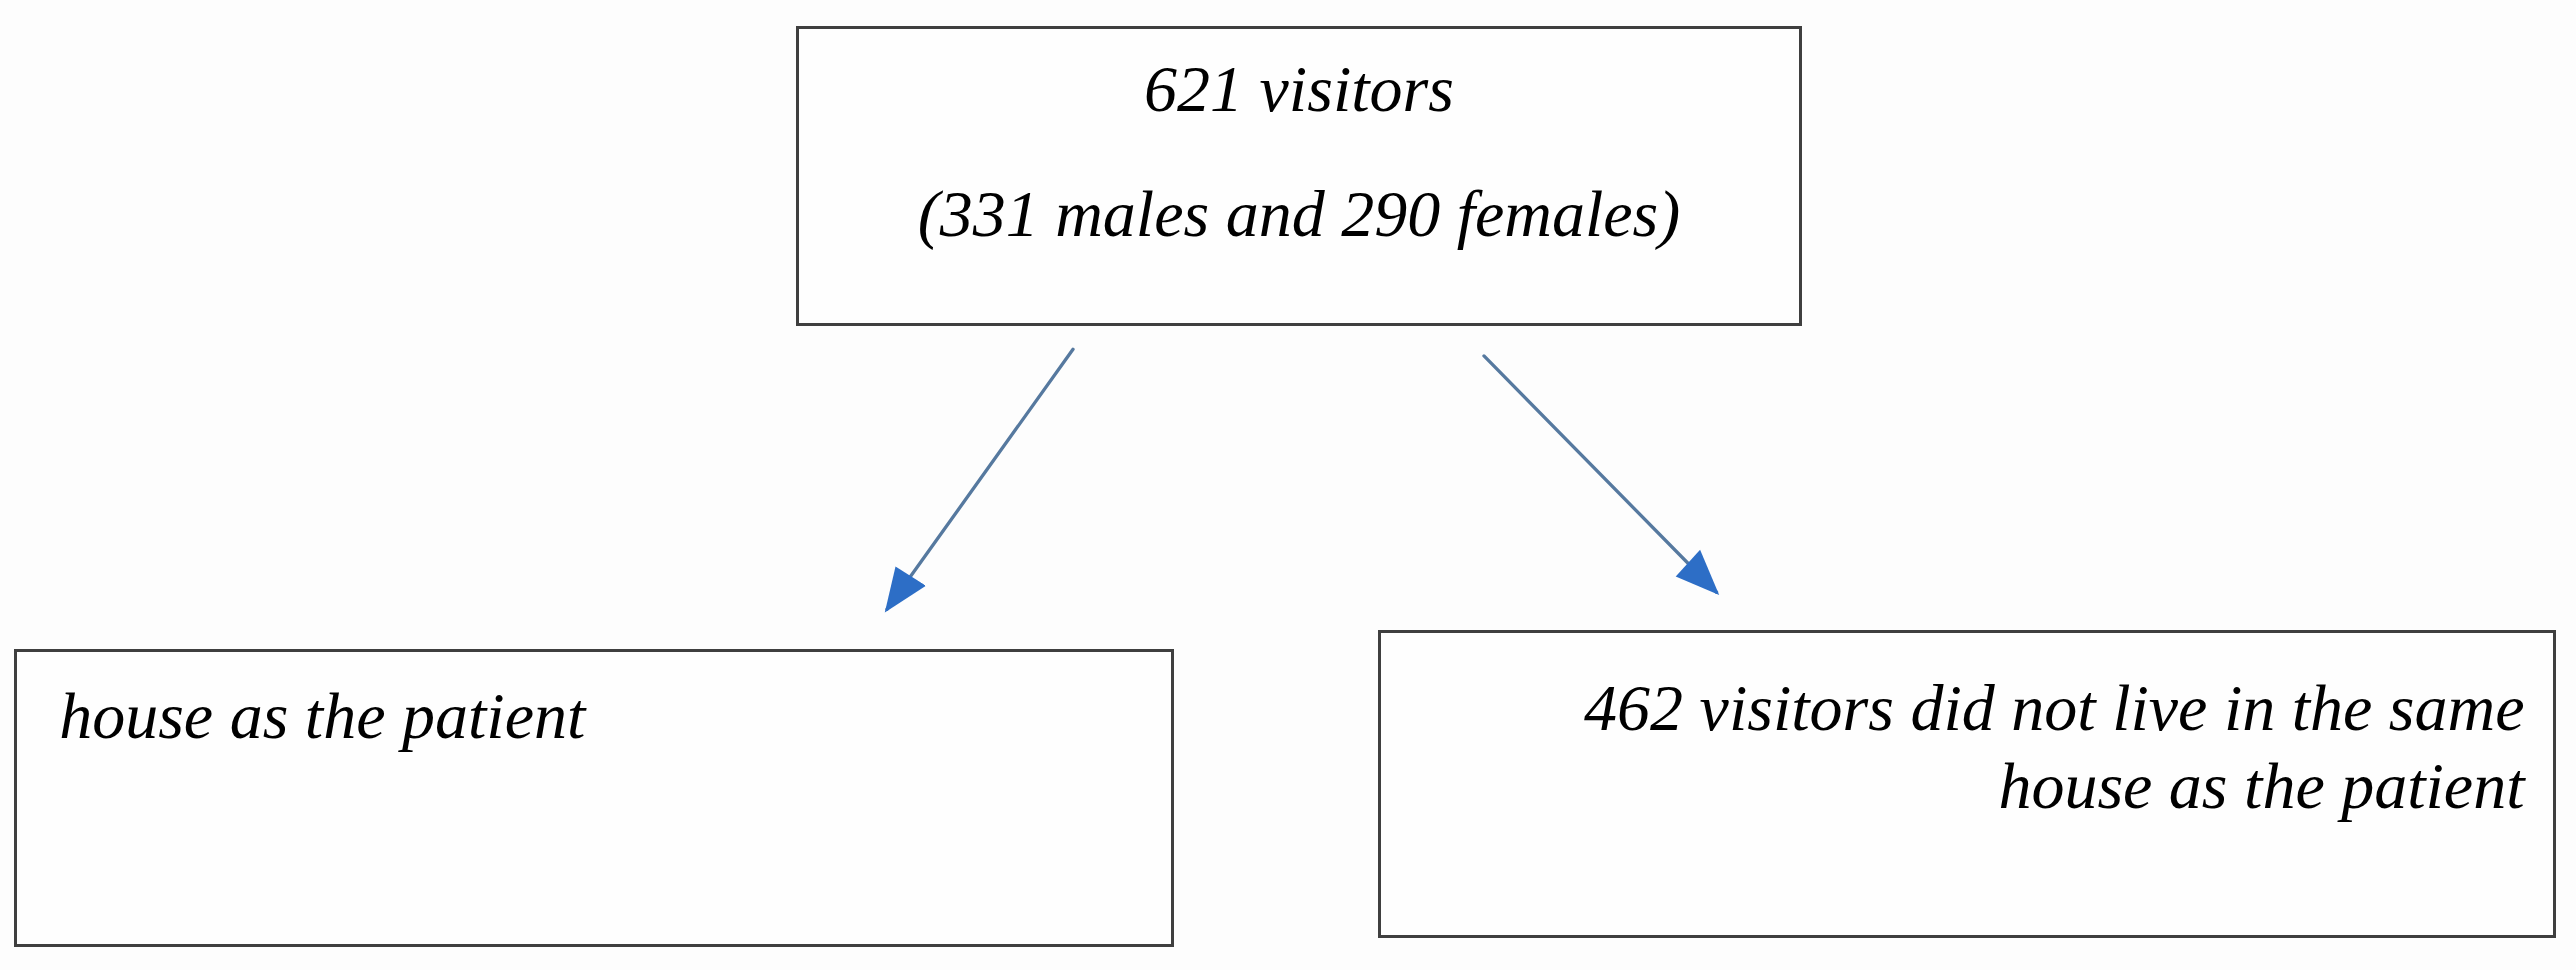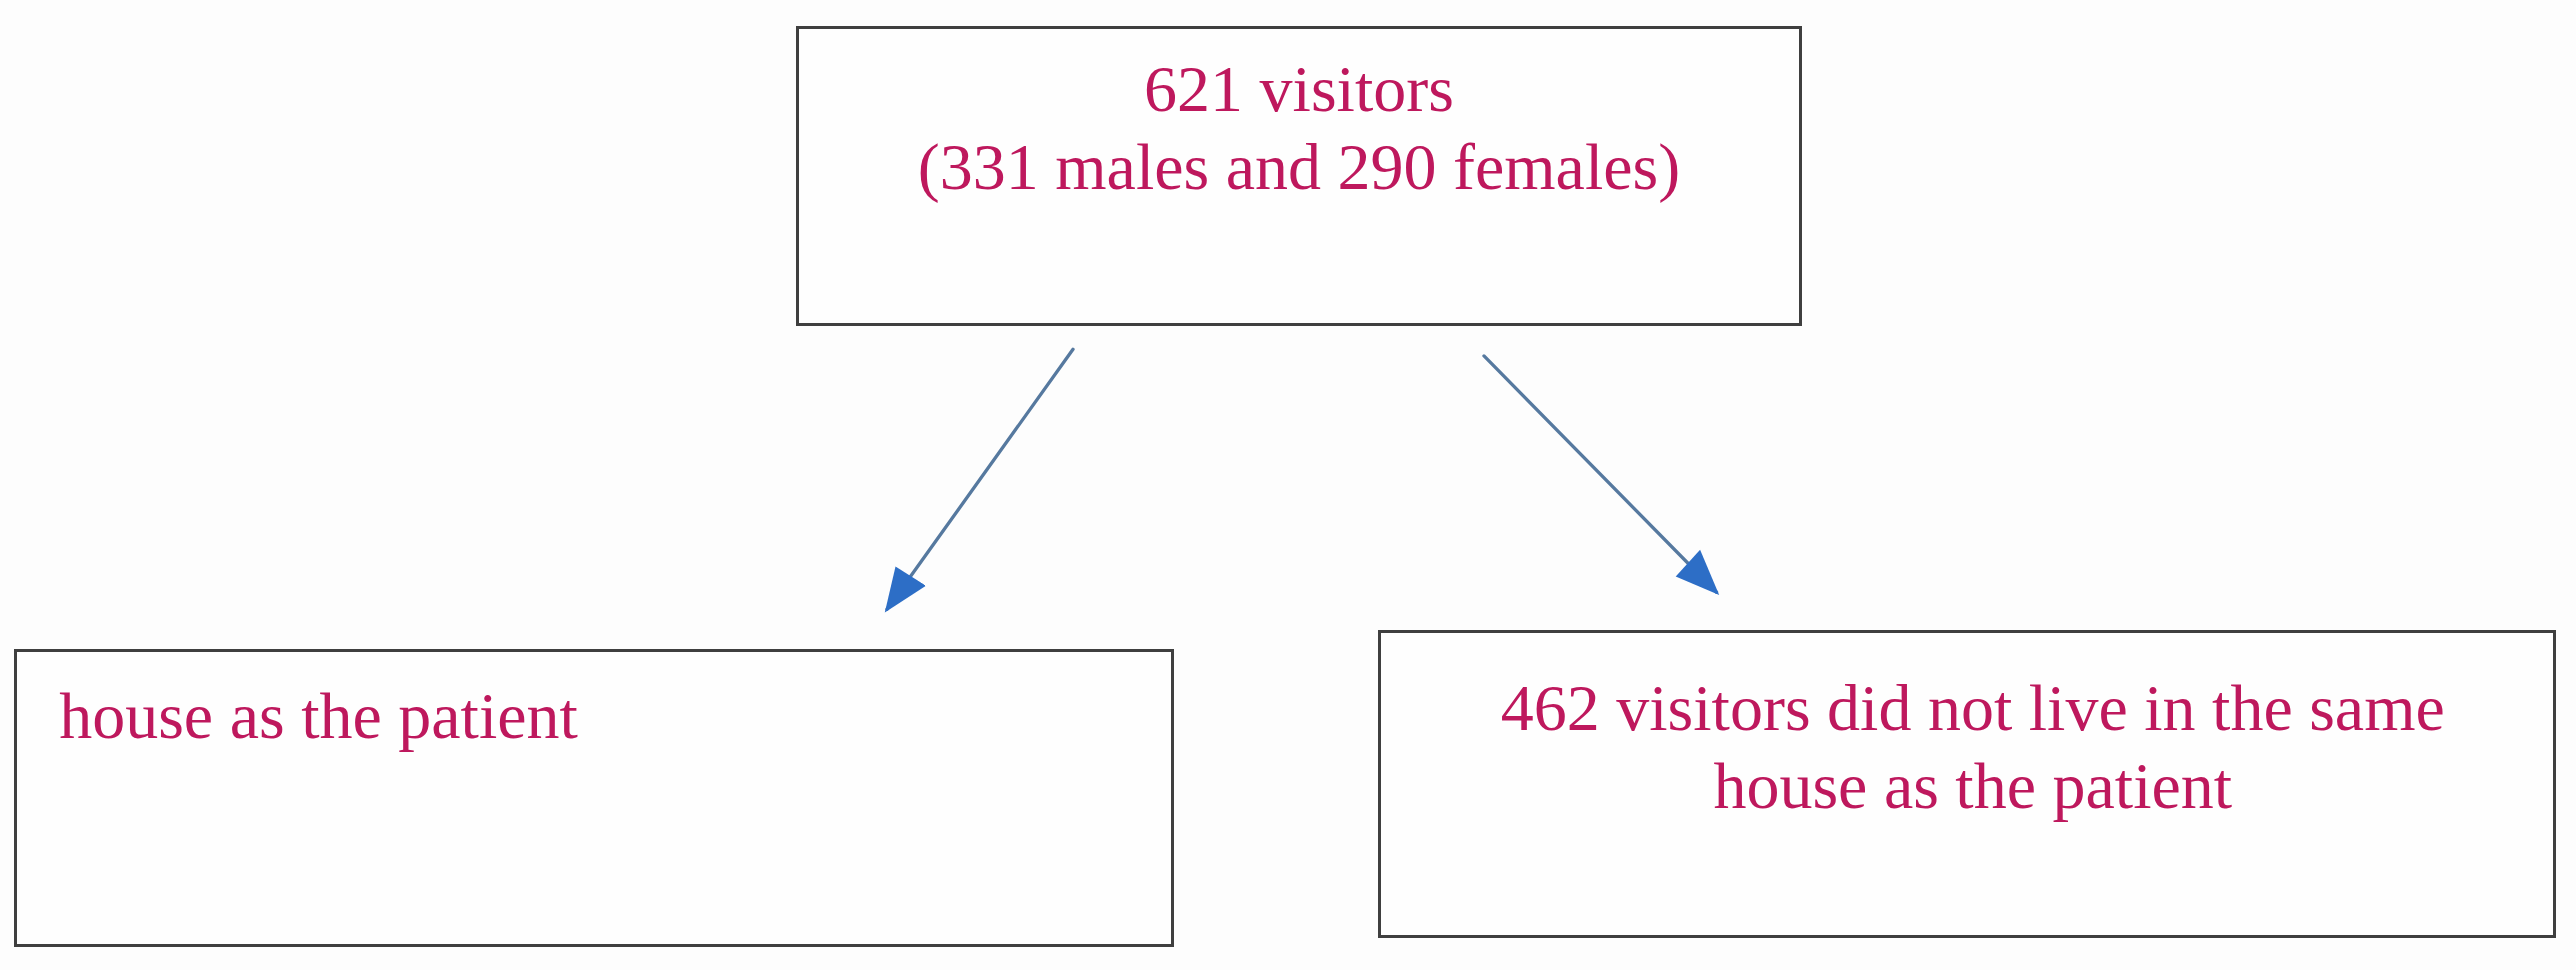--- a/index.html
+++ b/index.html
@@ -16,50 +16,52 @@
     color: #1b1b1b;
     overflow: hidden;
   }
   .box {
     position: absolute;
     border: 3.8px solid #3f3f3f;
     background: #fefefe;
     box-sizing: border-box;
     font-size: 66px;
     line-height: 78px;
-    color: #be185d;
+    color: #000000;
+    font-style: italic;
   }
   .box p {
     margin: 0;
   }
   .root-box {
     left: 796px;
     top: 26px;
     width: 1006px;
     height: 300px;
     text-align: center;
     padding-top: 21px;
   }
   .root-box .line2 {
+    margin-top: 47px;
   }
   .branch-box-left {
     left: 14.2px;
     top: 649px;
     width: 1160px;
     height: 298px;
     padding: 25px 28.5px 0 42px;
     text-align: left;
   }
   .branch-box-right {
     left: 1378px;
     top: 630px;
     width: 1178px;
     height: 308px;
     padding: 36px 28.5px 0 40px;
-    text-align: center;
+    text-align: right;
   }
   .arrow-layer {
     position: absolute;
     left: 0;
     top: 0;
     width: 2576px;
     height: 970px;
     pointer-events: none;
   }
 </style>

